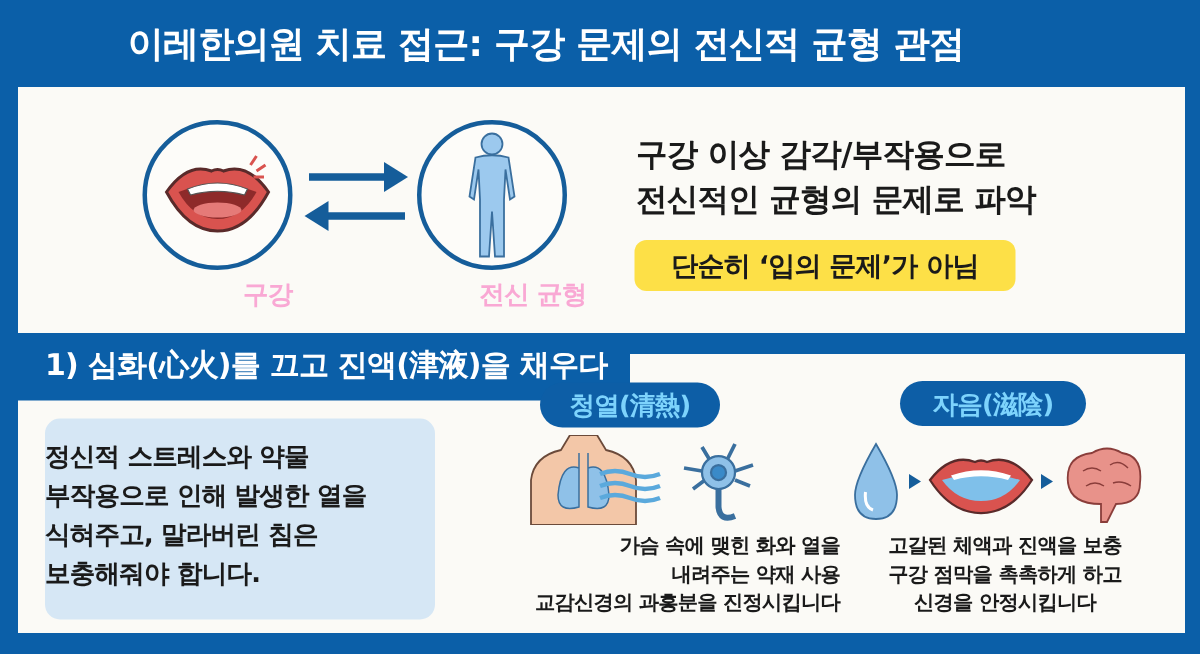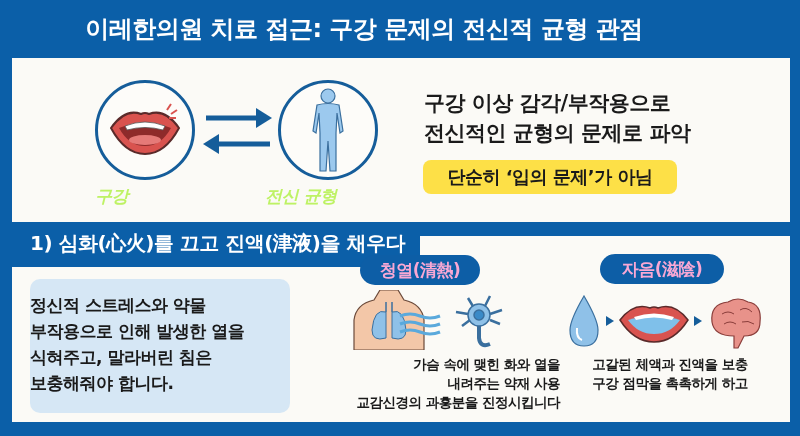--- a/index.html
+++ b/index.html
@@ -20,22 +20,22 @@
     background: #fbfaf6;
   }
   .circle {
     position: absolute; width: 100px; height: 100px; border-radius: 50%;
     border: 3px solid #155d9a; background: #fdfcf9;
     display: flex; align-items: center; justify-content: center;
   }
   .circle.mouth { left: 95px; top: 80px; }
   .circle.body { left: 278px; top: 80px; }
   .caption {
-    position: absolute; font-size: 17px; font-weight: bold; color: #bef264;
-    text-align: left; letter-spacing: -0.5px; font-style: italic;
+    position: absolute; font-size: 17px; font-weight: bold; color: #f9a8d4;
+    text-align: right; letter-spacing: -0.5px;
   }
   .caption.mouth { left: 95px; width: 100px; top: 185px; }
   .caption.body { left: 265px; width: 126px; top: 185px; }
   .arrows { position: absolute; left: 200px; top: 100px; width: 75px; height: 60px; }
   .headline {
     position: absolute; left: 424px; top: 88px; font-size: 21px; font-weight: bold;
     line-height: 30px; color: #1a1a1a; letter-spacing: -0.5px;
   }
   .chip {
     position: absolute; left: 423px; top: 160px; width: 254px; height: 34px;
@@ -56,21 +56,21 @@
     background: #fbfaf6;
   }
   .note {
     position: absolute; left: 30px; top: 279px; width: 260px; height: 134px;
     background: #d6e7f5; border-radius: 10px; padding: 13px 0;
     font-size: 17px; font-weight: bold; line-height: 26px; color: #1a1a1a;
     letter-spacing: -0.5px;
   }
   .pill {
     position: absolute; height: 30px; border-radius: 16px; background: #0d5ea6;
-    color: #f9a8d4; font-size: 17px; font-weight: bold;
+    color: #7dd3fc; font-size: 17px; font-weight: bold;
     display: flex; align-items: center; justify-content: center; letter-spacing: -0.5px;
   }
   .pill.clear { left: 360px; top: 255px; width: 120px; }
   .pill.nourish { left: 600px; top: 254px; width: 124px; }
   .icons { position: absolute; }
   .icons.clear { left: 350px; top: 290px; width: 165px; height: 60px; }
   .icons.nourish { left: 566px; top: 292px; width: 200px; height: 60px; }
   .desc {
     position: absolute; text-align: center; font-size: 13.5px; font-weight: bold;
     line-height: 19px; color: #1a1a1a; letter-spacing: -0.5px;
@@ -176,13 +176,14 @@
   <polygon points="128,24 136,29 128,34" fill="#155d9a"></polygon>
   <g>
     <path d="M146 30 Q144 12 162 10 Q172 4 182 10 Q196 12 194 30 Q194 44 178 44 L172 56 L168 56 L168 44 Q148 44 146 30 Z" fill="#e8928a" stroke="#8a3d3a" stroke-width="1.2"></path>
     <path d="M156 22 Q162 18 168 22 M174 18 Q180 14 186 20 M158 32 Q164 28 170 32 M176 30 Q182 28 188 32" stroke="#8a3d3a" stroke-width="1" fill="none"></path>
   </g>
 </svg>
 
 <div class="desc nourish">
   <div>고갈된 체액과 진액을 보충</div>
   <div>구강 점막을 촉촉하게 하고</div>
+  <div>신경을 안정시킵니다</div>
 </div>
 
 </body></html>

